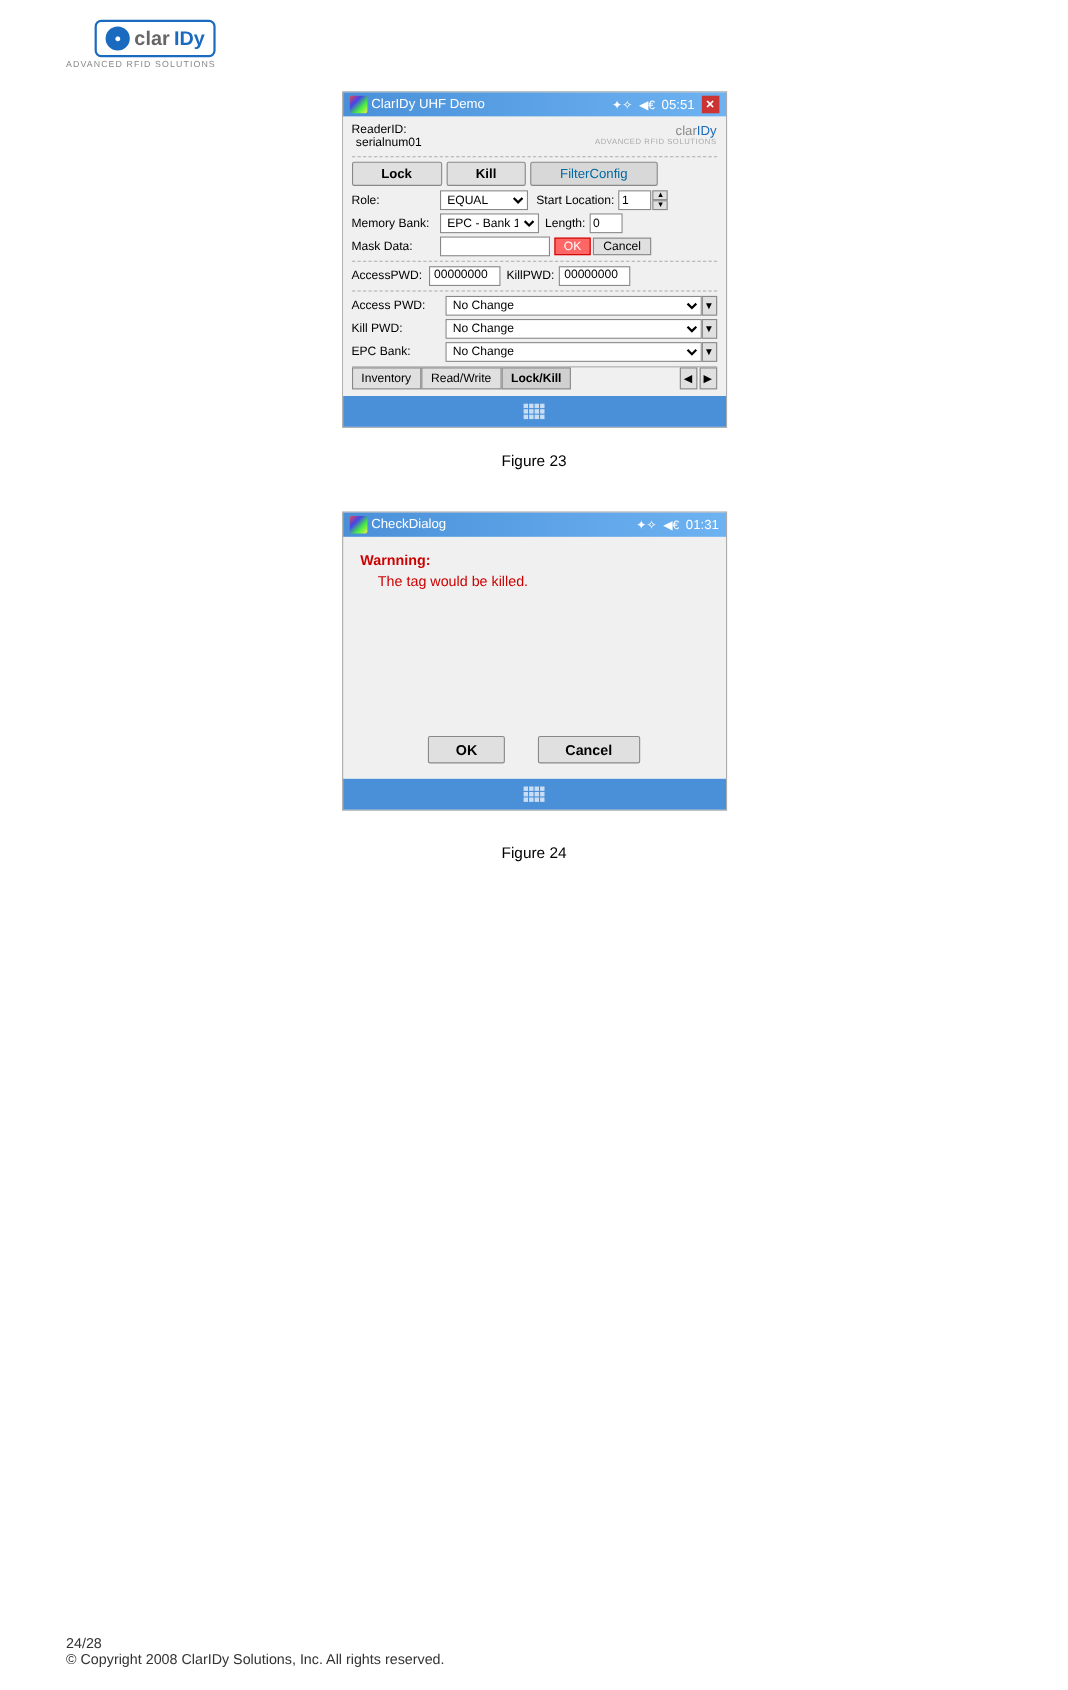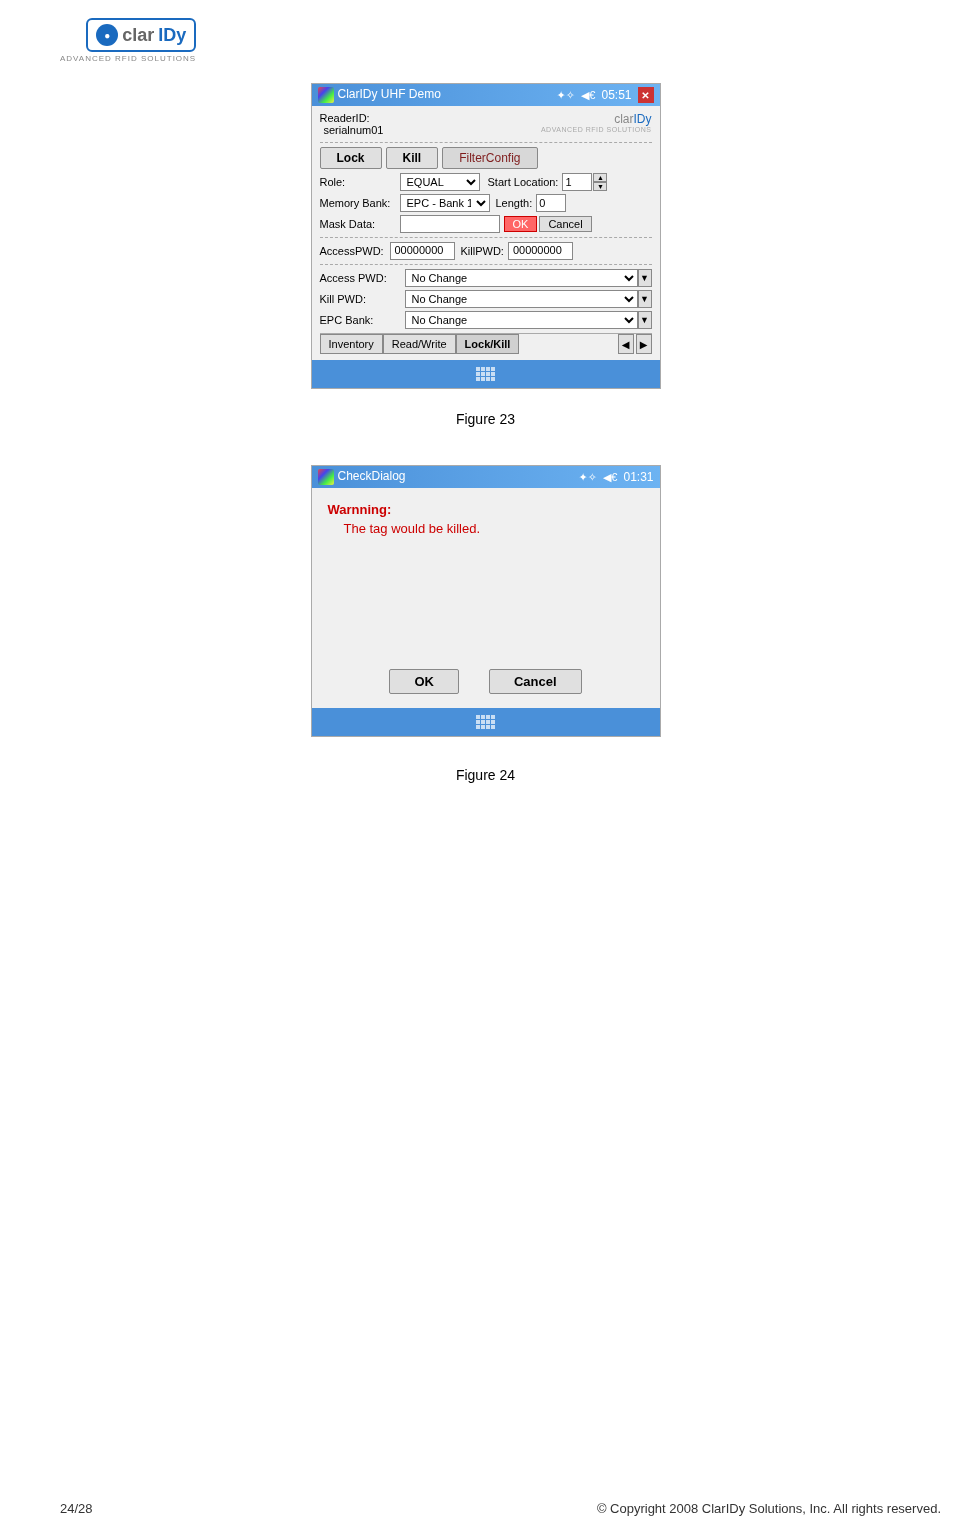--- a/index.html
+++ b/index.html
@@ -157,31 +157,31 @@
       margin: 4px 0;
     }
 
     
     .btn-row {
       display: flex;
       gap: 4px;
       margin-bottom: 4px;
     }
     .wince-btn {
-      padding: 3px 16px;
+      padding: 3px 26px;
       background: #e0e0e0;
       border: 1px solid #888;
       border-radius: 2px;
       font-size: 12px;
       font-weight: bold;
       cursor: pointer;
     }
     .wince-btn.filter-btn {
       background: #d8d8d8;
-      color: #7f1d1d;
+      color: #0369a1;
       font-weight: normal;
     }
 
     
     .form-row {
       display: flex;
       align-items: center;
       margin-bottom: 3px;
       font-size: 11px;
     }
@@ -385,20 +385,21 @@
     .page-footer {
       position: absolute;
       bottom: 20px;
       left: 0;
       right: 0;
       display: flex;
       justify-content: space-between;
       padding: 0 30px 0 60px;
       font-size: 13px;
       color: #333;
+      flex-direction: column;
     }
 
     .mask-ok-btn {
       background: #ff6666;
       color: white;
       border: 1px solid #cc0000;
       padding: 1px 8px;
       font-size: 11px;
       cursor: pointer;
     }

